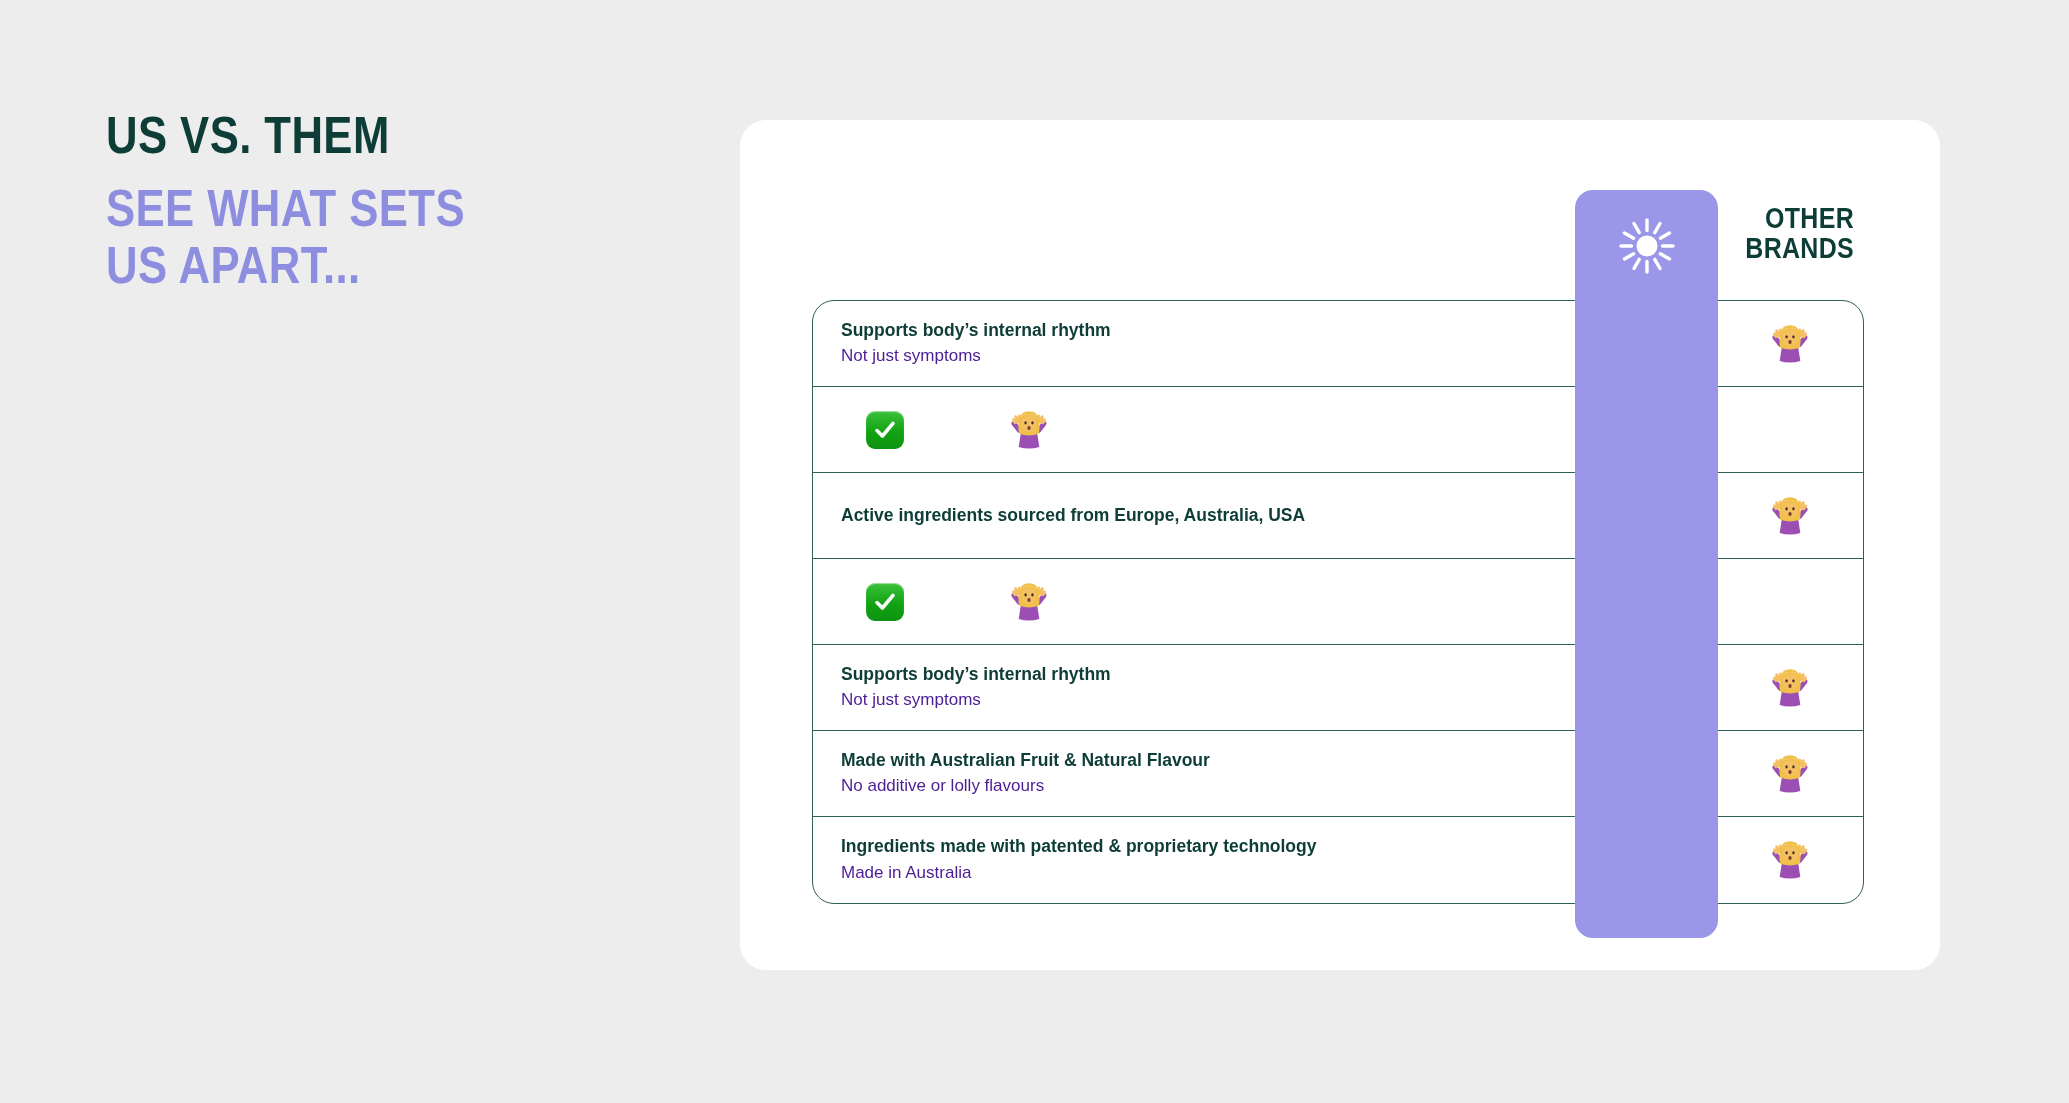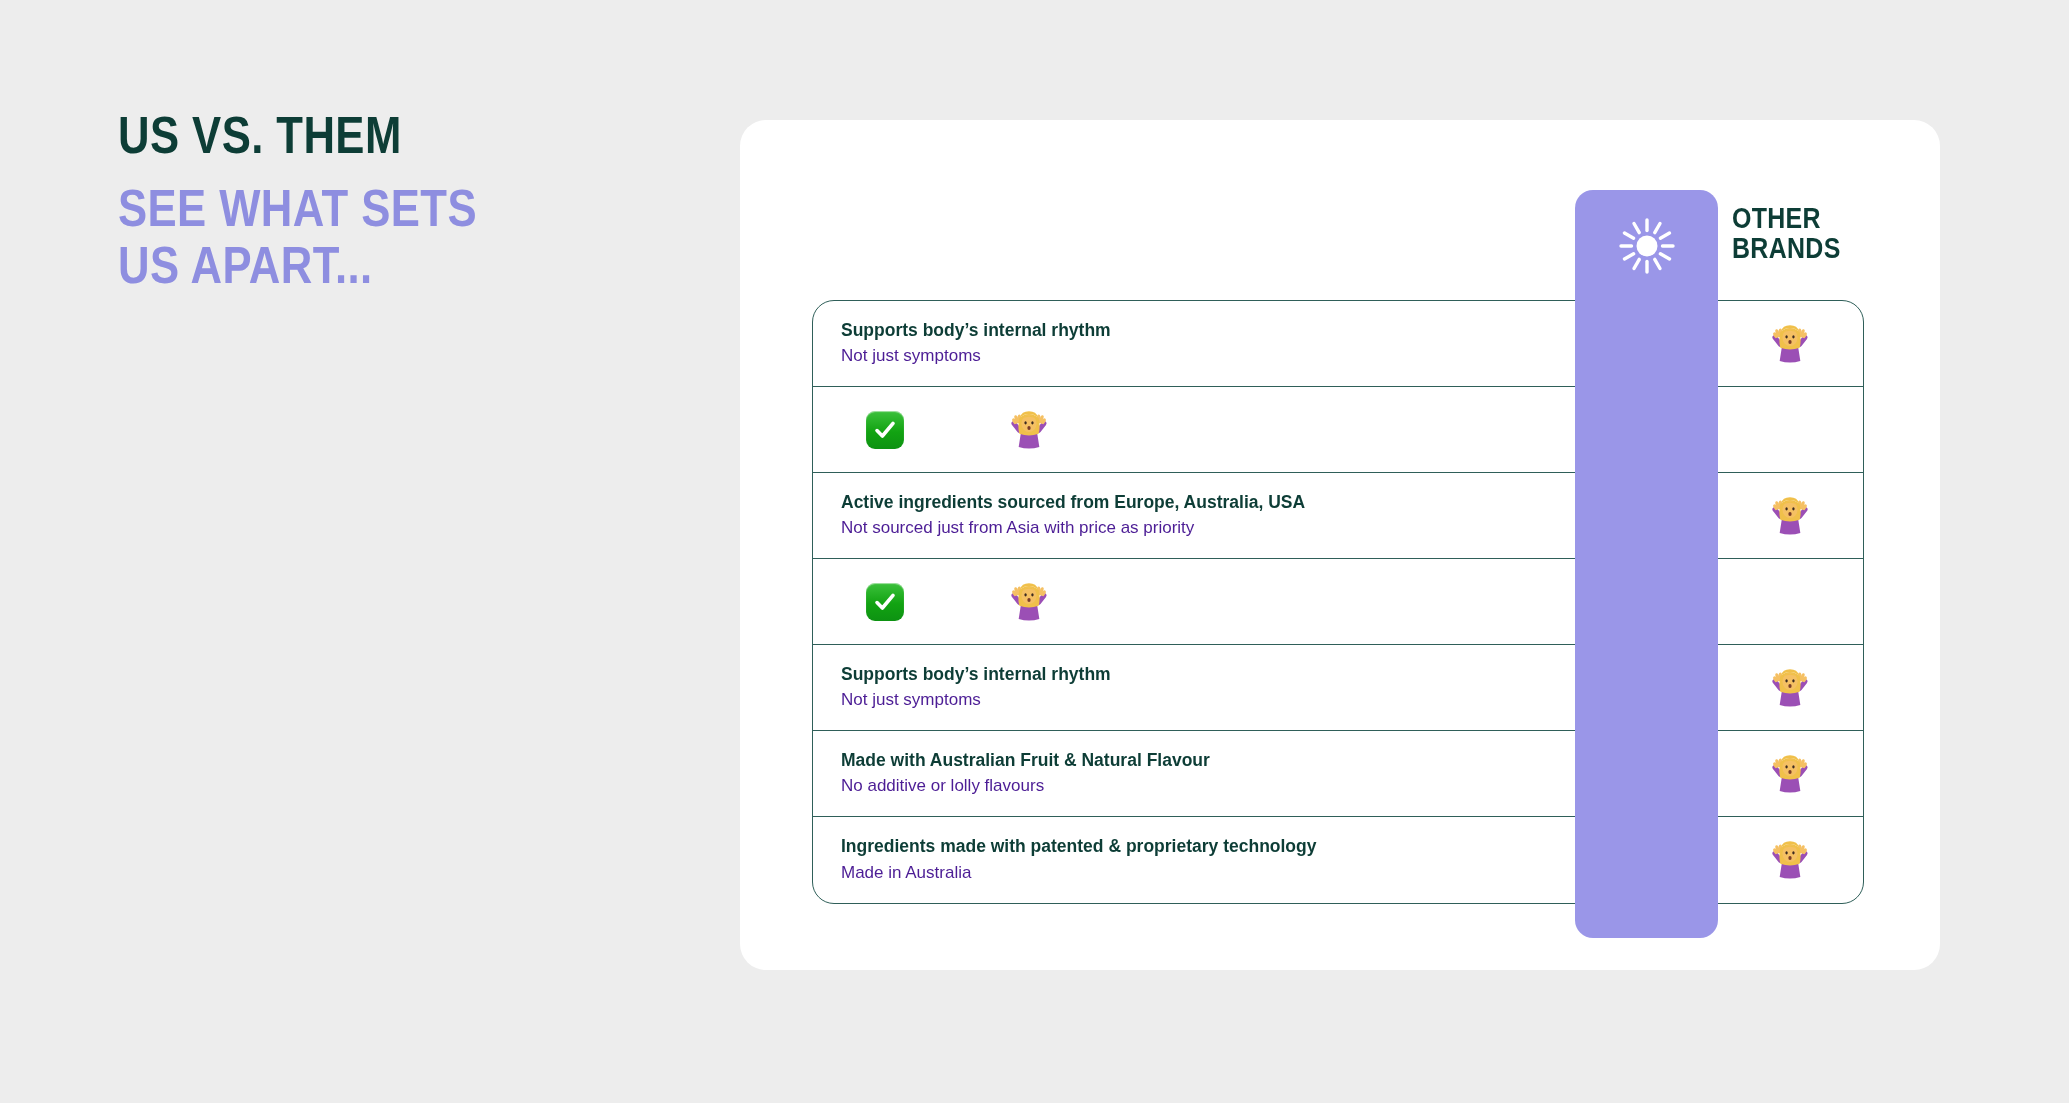--- a/index.html
+++ b/index.html
@@ -12,21 +12,21 @@
 
   body {
     background: #ededed;
     font-family: "Liberation Sans", sans-serif;
     position: relative;
   }
 
   
   .headline {
     position: absolute;
-    left: 118px;
+    left: 106px;
     top: 110px;
     width: 430px;
   }
 
   .headline-line {
     font-family: "Liberation Sans Narrow", "Liberation Sans", sans-serif;
     font-weight: 700;
     font-size: 52px;
     line-height: 0.98;
     letter-spacing: 0.5px;
@@ -73,21 +73,21 @@
     align-items: center;
     justify-content: center;
   }
 
   
   .other-brands-head {
     position: absolute;
     left: 1722px;
     top: 204px;
     width: 142px;
-    text-align: left;
+    text-align: right;
     z-index: 2;
   }
 
   .other-brands-head span {
     display: block;
     font-family: "Liberation Sans Narrow", "Liberation Sans", sans-serif;
     font-weight: 700;
     font-size: 29px;
     line-height: 1.02;
     letter-spacing: 0.4px;
@@ -292,21 +292,20 @@
 
           <ellipse cx="32" cy="30.5" rx="2.4" ry="2.9" fill="#7a3d28"></ellipse>
         </svg>
       </div>
     </div>
   </div>
 
   <div class="row">
     <div class="cell-feature">
       <div class="feature-title">Active ingredients sourced from Europe, Australia, USA</div>
-      <div class="feature-sub">Not sourced just from Asia with price as priority</div>
     </div>
     <div class="cell-us">
       <div class="check-box">
         <svg width="26" height="26" viewBox="0 0 26 26" aria-hidden="true">
           <path d="M5 13.6 L10.4 19 L21 6.4" fill="none" stroke="#ffffff" stroke-width="3.6" stroke-linecap="round" stroke-linejoin="round"></path>
         </svg>
       </div>
     </div>
     <div class="cell-them">
       <div class="shrug">

